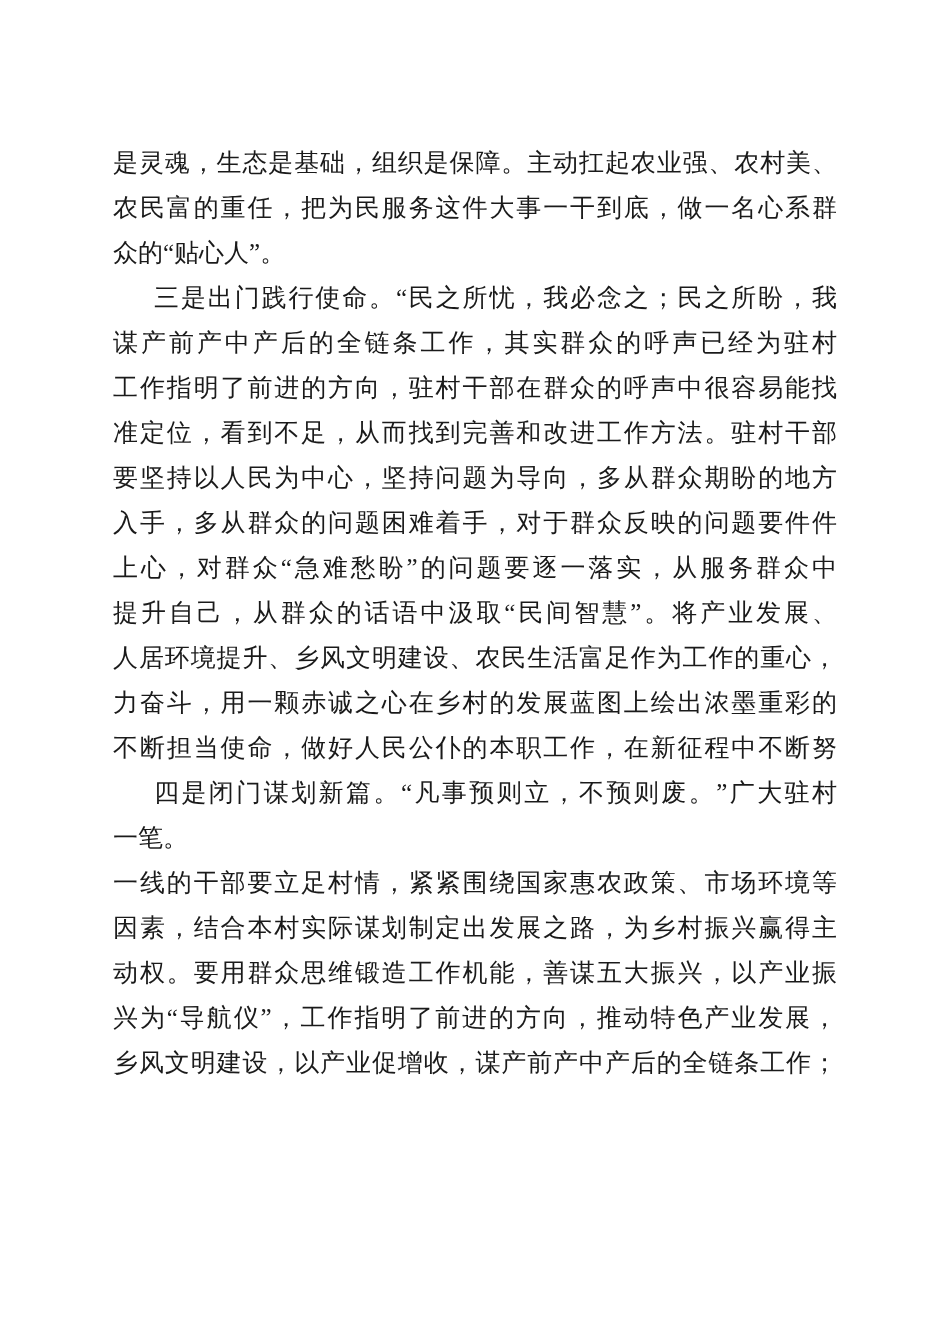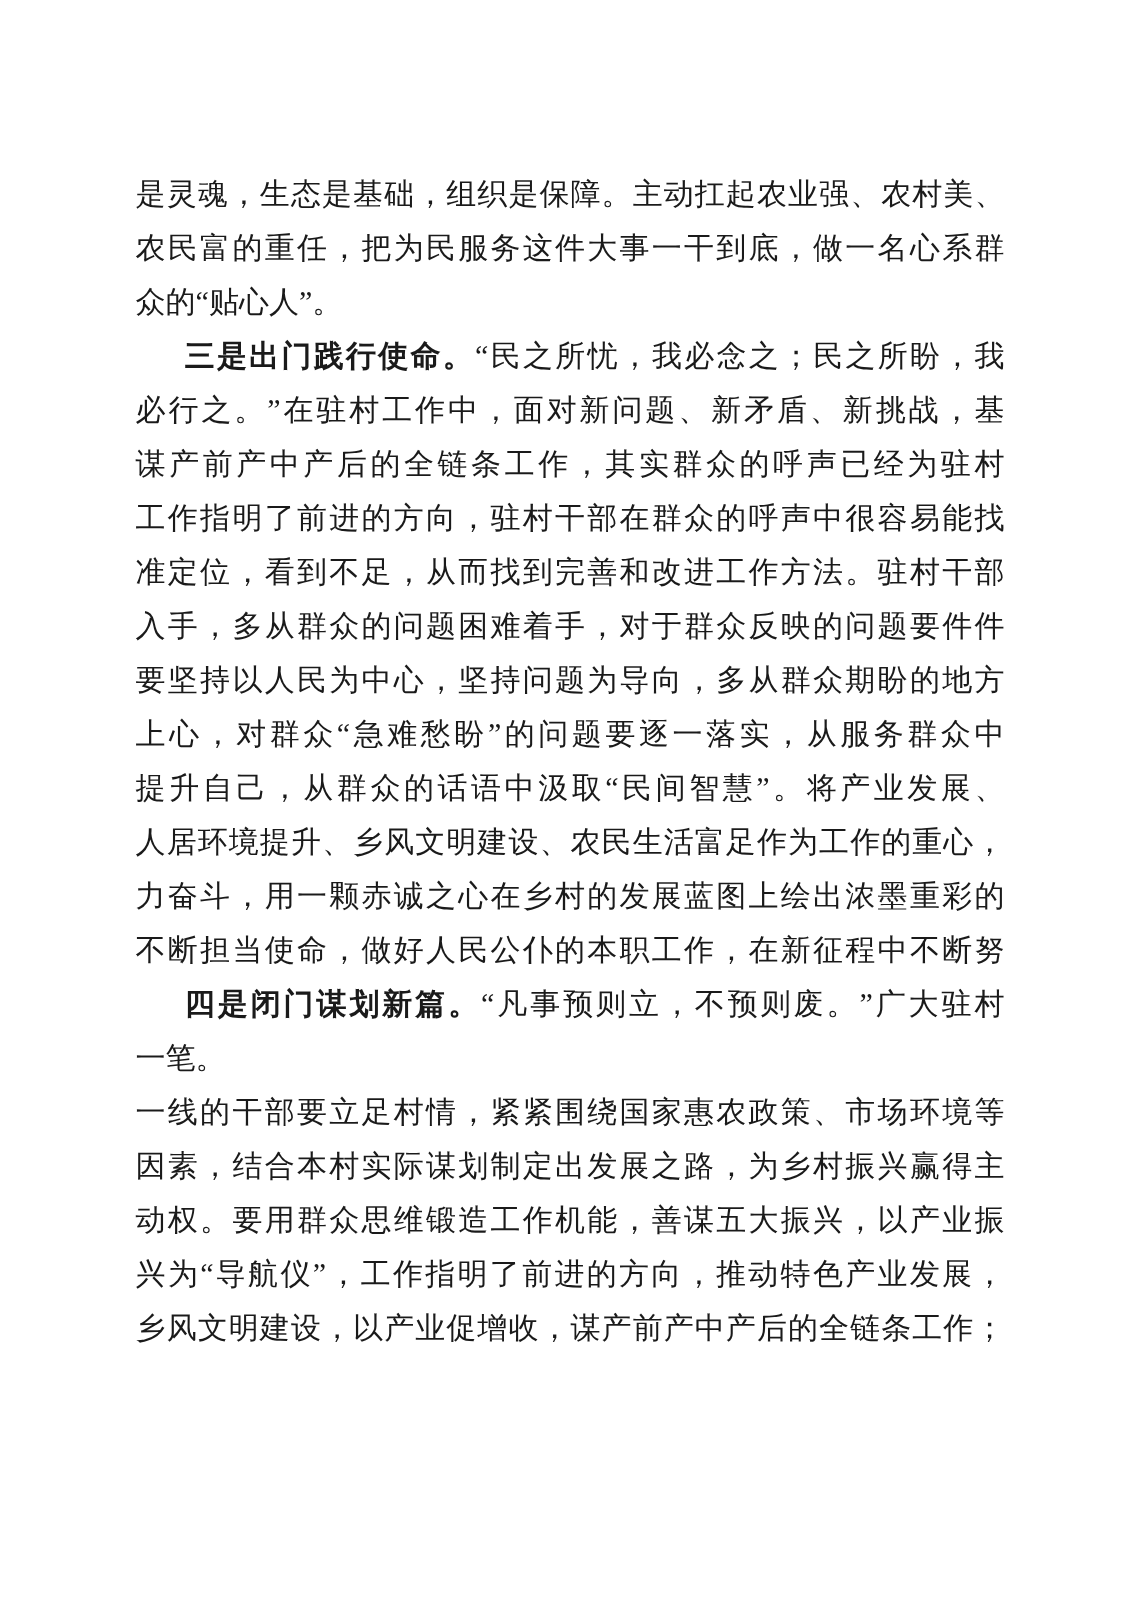--- a/index.html
+++ b/index.html
@@ -34,39 +34,38 @@
     text-justify: inter-character;
     font-weight: 400;
   }
   .line.flush {
     text-align-last: left;
   }
   .line.indent {
     text-indent: 41px;
   }
   .line .b {
-    font-weight: bold;
+    font-weight: normal;
   }
 </style>
 </head>
 <body>
 
 <div class="page">
   <div class="doc-body">
 
   <div class="line"><span class="b"></span><span>是灵魂，生态是基础，组织是保障。主动扛起农业强、农村美、</span></div>
       <div class="line"><span class="b"></span><span>农民富的重任，把为民服务这件大事一干到底，做一名心系群</span></div>
       <div class="line flush"><span class="b"></span><span>众的“贴心人”。</span></div>
       <div class="line indent"><span class="b">三是出门践行使命。</span><span>“民之所忧，我必念之；民之所盼，我</span></div>
-      <div class="line"><span class="b"></span><span>必行之。”在驻村工作中，面对新问题、新矛盾、新挑战，基</span></div>
       <div class="line"><span class="b"></span><span>谋产前产中产后的全链条工作，其实群众的呼声已经为驻村</span></div>
       <div class="line"><span class="b"></span><span>工作指明了前进的方向，驻村干部在群众的呼声中很容易能找</span></div>
       <div class="line"><span class="b"></span><span>准定位，看到不足，从而找到完善和改进工作方法。驻村干部</span></div>
+      <div class="line"><span class="b"></span><span>要坚持以人民为中心，坚持问题为导向，多从群众期盼的地方</span></div>
       <div class="line"><span class="b"></span><span>入手，多从群众的问题困难着手，对于群众反映的问题要件件</span></div>
-      <div class="line"><span class="b"></span><span>要坚持以人民为中心，坚持问题为导向，多从群众期盼的地方</span></div>
       <div class="line"><span class="b"></span><span>上心，对群众“急难愁盼”的问题要逐一落实，从服务群众中</span></div>
       <div class="line"><span class="b"></span><span>提升自己，从群众的话语中汲取“民间智慧”。将产业发展、</span></div>
       <div class="line"><span class="b"></span><span>人居环境提升、乡风文明建设、农民生活富足作为工作的重心，</span></div>
       <div class="line"><span class="b"></span><span>力奋斗，用一颗赤诚之心在乡村的发展蓝图上绘出浓墨重彩的</span></div>
       <div class="line"><span class="b"></span><span>不断担当使命，做好人民公仆的本职工作，在新征程中不断努</span></div>
       <div class="line indent"><span class="b">四是闭门谋划新篇。</span><span>“凡事预则立，不预则废。”广大驻村</span></div>
       <div class="line flush"><span class="b"></span><span>一笔。</span></div>
       <div class="line"><span class="b"></span><span>一线的干部要立足村情，紧紧围绕国家惠农政策、市场环境等</span></div>
       <div class="line"><span class="b"></span><span>因素，结合本村实际谋划制定出发展之路，为乡村振兴赢得主</span></div>
       <div class="line"><span class="b"></span><span>动权。要用群众思维锻造工作机能，善谋五大振兴，以产业振</span></div>

